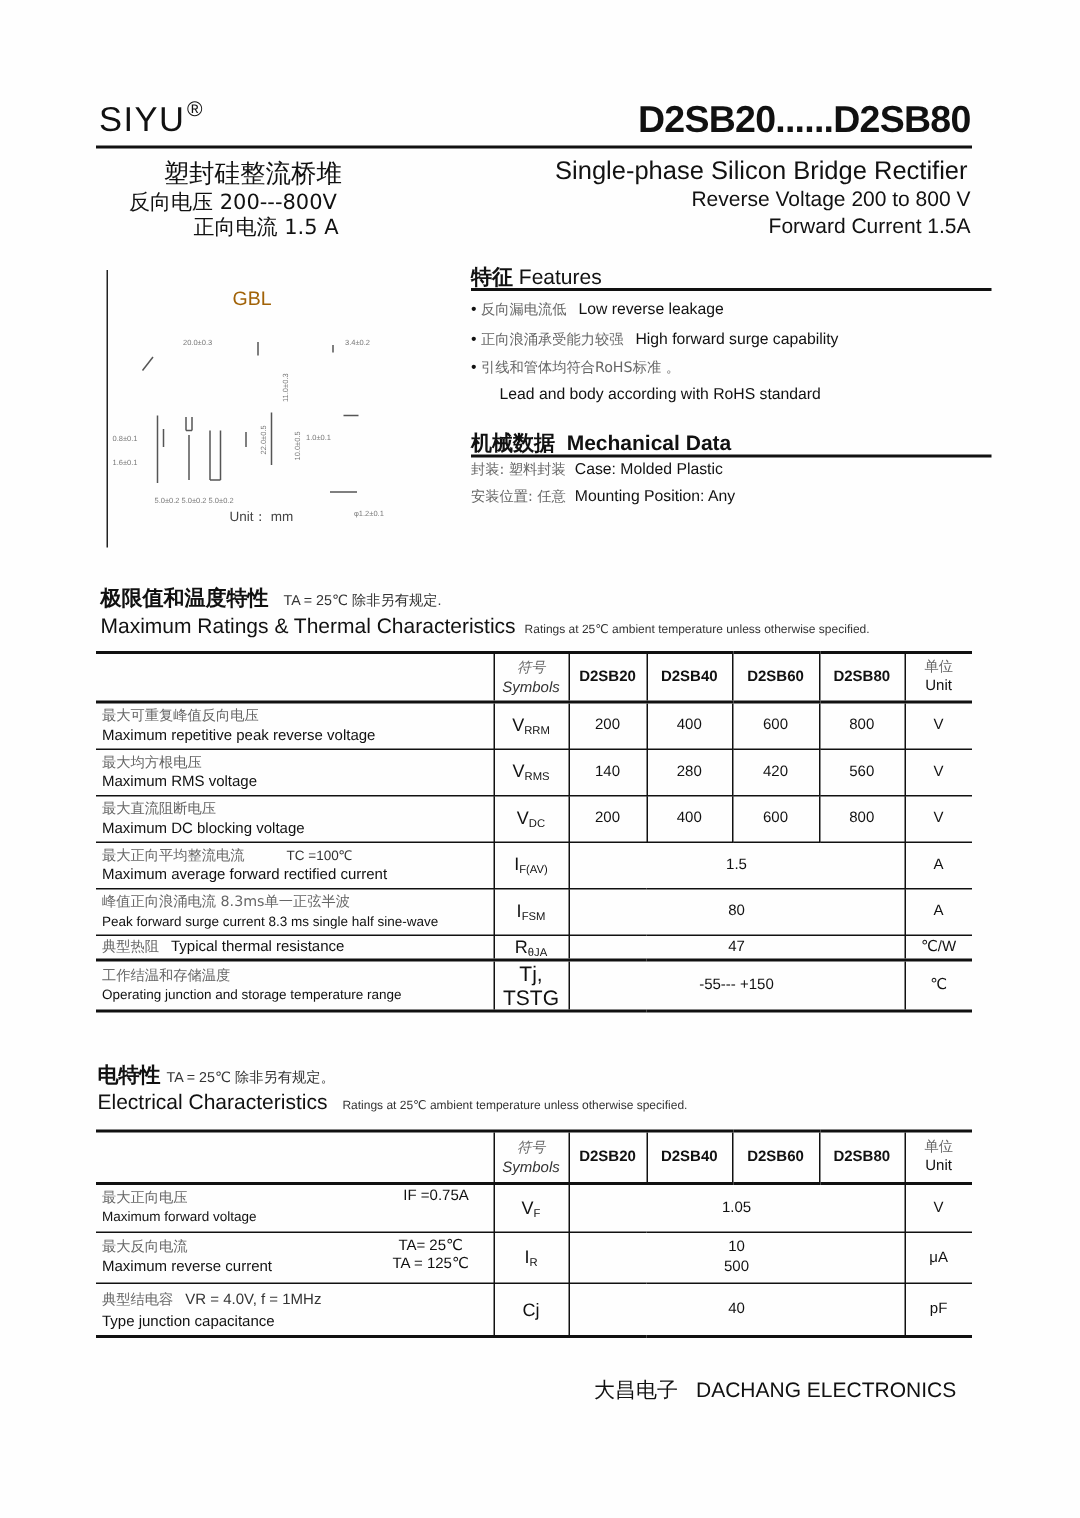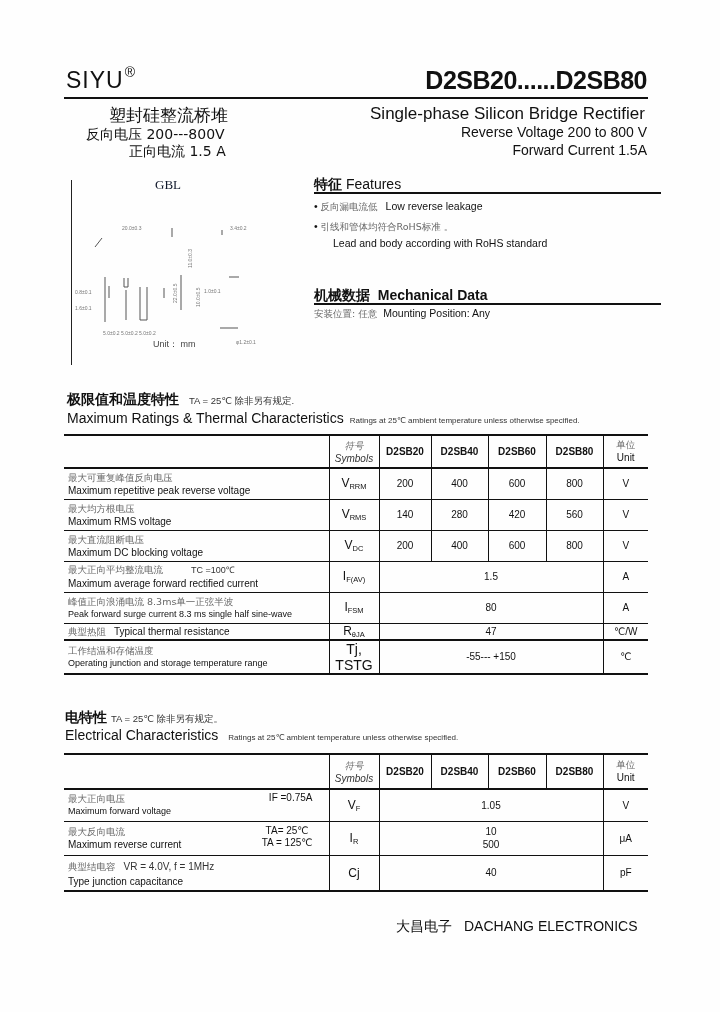--- a/index.html
+++ b/index.html
@@ -12,21 +12,21 @@
   .rule-top { left:64px; width:584px; top:97px; height:2px; background:#111; }
   .cn-title { left:109px; top:104px; font-size:17px; font-family:"DejaVu Sans", sans-serif; }
   .cn-line2 { left:86px; top:126px; font-size:14px; font-family:"DejaVu Sans", sans-serif; }
   .cn-line3 { left:129px; top:143px; font-size:14px; font-family:"DejaVu Sans", sans-serif; }
   .en-title { right:75px; top:104px; font-size:17px; }
   .en-line2 { right:73px; top:124px; font-size:14px; }
   .en-line3 { right:73px; top:142px; font-size:14px; }
 
   
   .pkg { left:71px; top:180px; width:230px; height:185px; border-left:1.5px solid #222; }
-  .pkg-name { left:155px; top:177px; font-size:13px; font-family:Liberation Serif, serif; color:#0f172a; }
+  .pkg-name { left:155px; top:191px; font-size:13px; font-family:Liberation Sans, sans-serif; color:#a16207; }
   .pkg-unit { left:153px; top:338px; font-size:9px; color:#444; }
   .pkg svg { position:absolute; left:0; top:0; }
 
   
   .sec-h { font-size:14px; }
   .sec-h b.cn { font-family:"DejaVu Sans", sans-serif; font-weight:bold; }
   .feat-h { left:314px; top:176px; }
   .feat-rule { left:314px; top:192px; width:347px; height:2px; background:#111; }
   .feat-list { left:314px; top:197px; font-size:10.5px; line-height:18.6px; }
   .feat-list .cnp { color:#666; font-family:"DejaVu Sans", sans-serif; font-size:9.5px; margin-right:8px; }
@@ -111,27 +111,29 @@
     </g>
   </svg>
 </div>
 <div class="abs pkg-name">GBL</div>
 <div class="abs pkg-unit">Unit： mm</div>
 
 <div class="abs sec-h feat-h"><b class="cn">特征</b> <span>Features</span></div>
 <div class="abs feat-rule"></div>
 <div class="abs feat-list">
   <div>• <span class="cnp">反向漏电流低</span><span>Low reverse leakage</span></div>
+  <div>• <span class="cnp">正向浪涌承受能力较强</span><span>High forward surge capability</span></div>
   <div>• <span class="cnp">引线和管体均符合RoHS标准 。</span></div>
   <div style="padding-left:19px;line-height:14px;"><span>Lead and body according with RoHS standard</span></div>
 </div>
 
 <div class="abs sec-h mech-h"><b class="cn">机械数据</b>&nbsp; <span>Mechanical Data</span></div>
 <div class="abs mech-rule"></div>
 <div class="abs mech-list">
+  <div><span class="cnp">封装: 塑料封装</span><span>Case: Molded  Plastic</span></div>
   <div><span class="cnp">安装位置: 任意</span><span>Mounting Position: Any</span></div>
 </div>
 
 <div class="abs" style="left:67px;top:390px;"><span class="sh-cn">极限值和温度特性</span><span class="sh-note">TA = 25℃  除非另有规定.</span></div>
 <div class="abs" style="left:67px;top:409px;"><span class="sh-en">Maximum Ratings &amp; Thermal Characteristics</span><span class="sh-en-note">Ratings at 25℃ ambient temperature unless otherwise specified.</span></div>
 
 <table class="spec" style="left:64px;top:434px;width:584px;">
   <colgroup>
       <col style="width:265px">
       <col style="width:50px">

